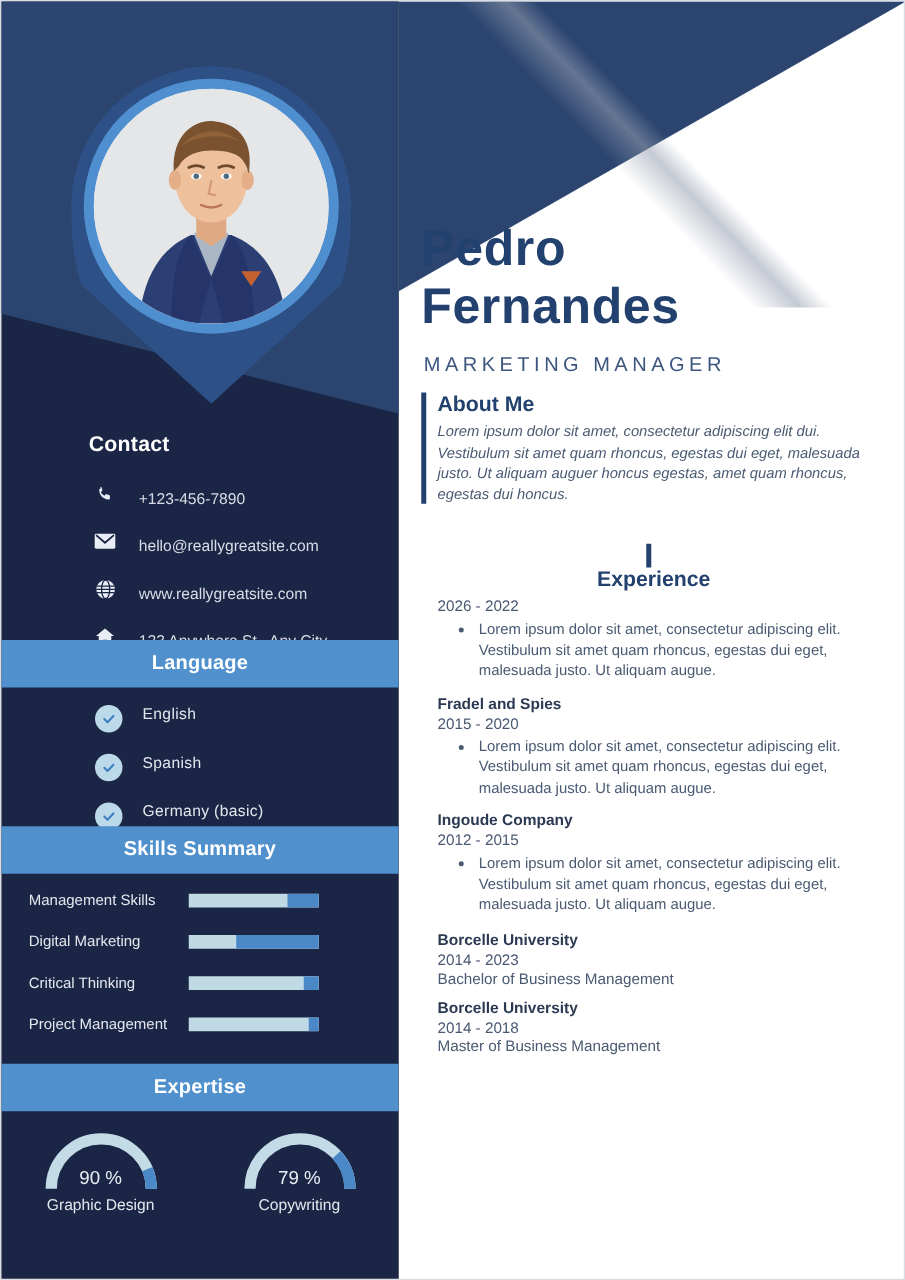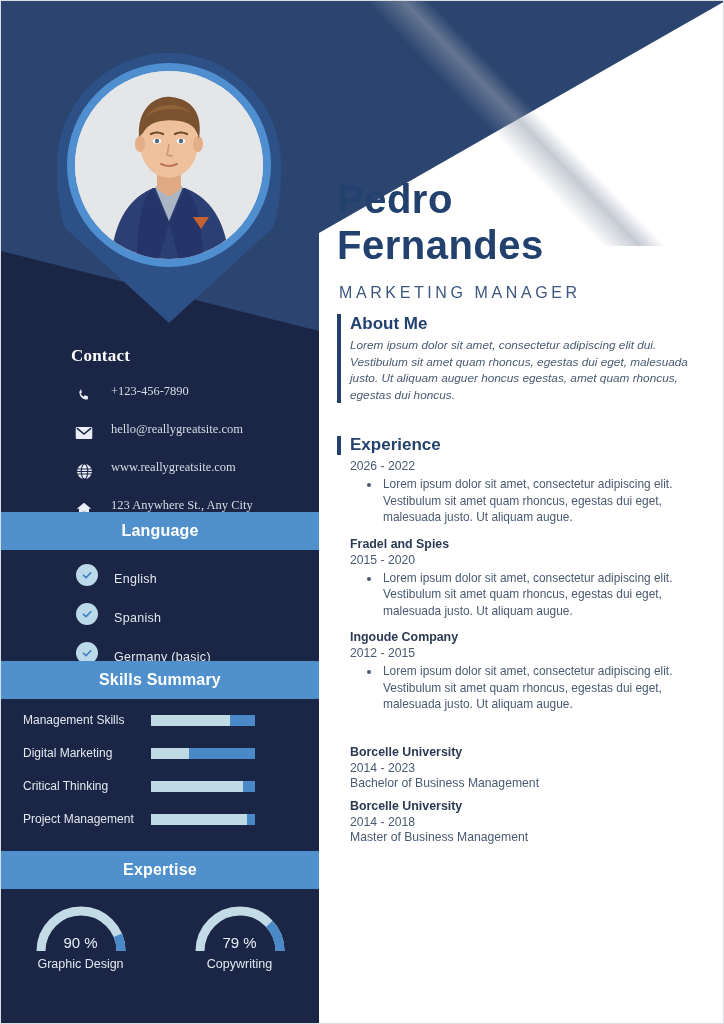--- a/index.html
+++ b/index.html
@@ -63,25 +63,25 @@
   .photo svg{display:block;}
 
   
   .side-title{
     color:#ffffff;
     font-size:17px;
     font-weight:bold;
     letter-spacing:.2px;
   }
   .contact-block{
-    position:absolute;left:0;top:345px;width:362px;font-family:Liberation Serif, serif;
+    position:absolute;left:0;top:345px;width:362px;
   }
   .contact-block .side-title{margin-left:70px;margin-bottom:18px;}
   .contact-row{
-    display:flex;align-items:flex-start;
+    display:flex;align-items:flex-end;
     margin:0 0 16px 70px;
   }
   .contact-row .ic{
     width:26px;height:22px;
     display:flex;align-items:center;justify-content:center;
     margin-right:14px;flex:none;
   }
   .contact-row .ic svg{display:block;}
   .contact-row .txt{
     color:#d7dce6;font-size:12.5px;
@@ -91,21 +91,21 @@
     position:absolute;left:0;width:318px;height:38px;
     background:#5090cd;
     display:flex;align-items:center;justify-content:center;
   }
   .band span{
     color:#ffffff;font-size:16px;font-weight:bold;letter-spacing:.2px;
   }
 
   .lang-list{position:absolute;left:0;width:318px;}
   .lang-row{
-    display:flex;align-items:flex-end;margin:0 0 17px 75px;
+    display:flex;align-items:flex-start;margin:0 0 17px 75px;
   }
   .lang-row .chk{
     width:22px;height:22px;border-radius:50%;
     background:#bcd9ea;flex:none;margin-right:16px;
     display:flex;align-items:center;justify-content:center;
   }
   .lang-row .chk svg{display:block;}
   .lang-row .txt{color:#e2e7ee;font-size:12.5px;letter-spacing:.3px;}
 
   .skills-list{position:absolute;left:0;width:318px;}
@@ -158,21 +158,21 @@
     font-size:40px;line-height:46px;font-weight:bold;
     letter-spacing:.5px;
   }
   .role{
     position:absolute;left:2px;top:283px;
     color:#3d567f;font-size:16px;letter-spacing:3.6px;
   }
 
   .sec{position:absolute;left:0;width:372px;}
   .sec-head{
-    display:flex;align-items:center;margin-bottom:4px;
+    display:flex;align-items:center;margin-bottom:4px;flex-direction:column;
   }
   .sec-head .rule{
     width:4px;height:19px;background:#23416e;margin-right:9px;flex:none;
   }
   .sec-head .h{
     color:#23416e;font-size:17px;font-weight:bold;
   }
   .about-wrap{display:flex;}
   .about-wrap .rule-tall{
     width:4px;background:#23416e;margin-right:9px;flex:none;

